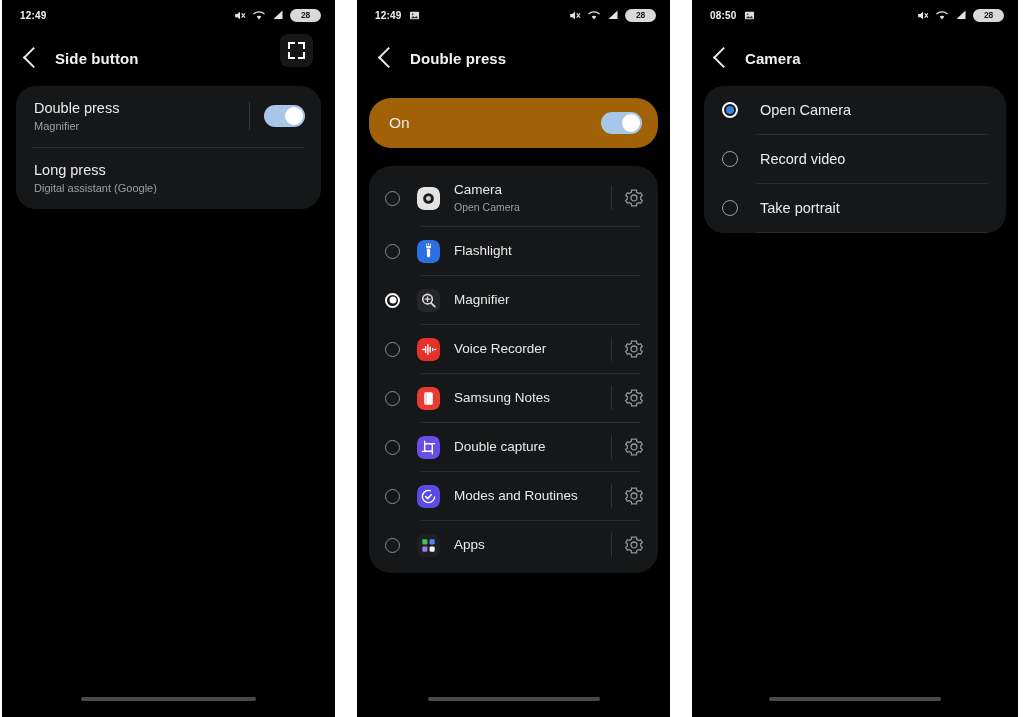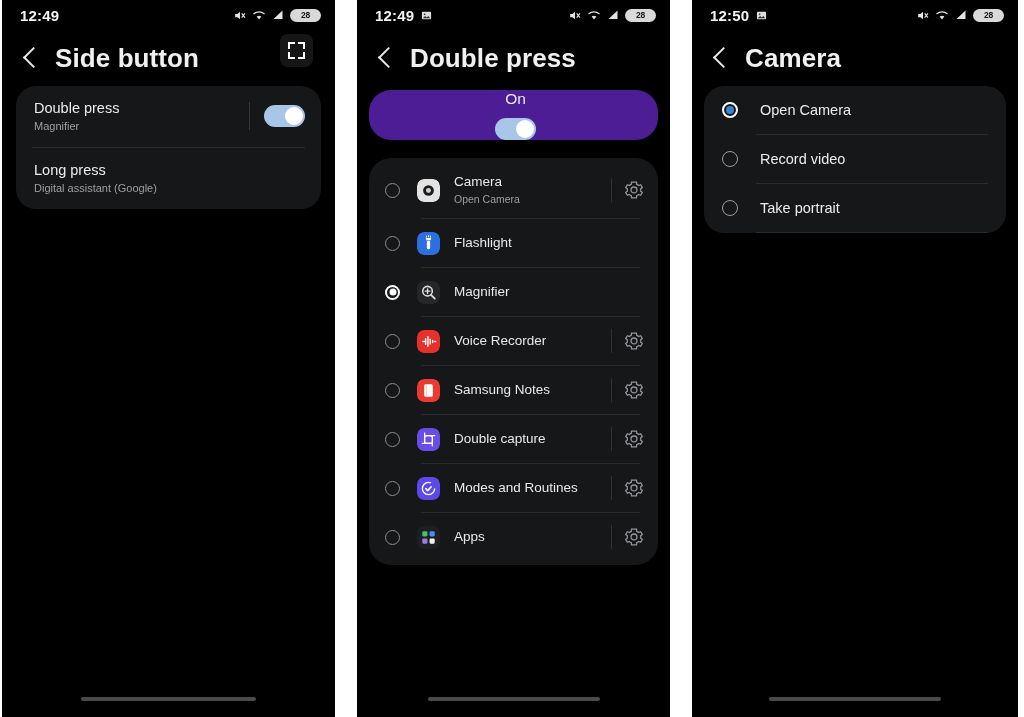--- a/index.html
+++ b/index.html
@@ -32,21 +32,21 @@
 
   
   .statusbar {
     height: 30px;
     display: flex; align-items: center;
     padding: 0 14px 0 18px;
     justify-content: space-between;
     color: #f2f2f2;
   }
   .sb-left { display: flex; align-items: center; gap: 7px; }
-  .sb-time { font-size: 15px; font-weight: bold; letter-spacing: .2px; color: #f3f3f3; }
+  .sb-time { font-size: 10px; font-weight: bold; letter-spacing: .2px; color: #f3f3f3; }
   .sb-right { display: flex; align-items: center; gap: 6px; }
   .ico { display: inline-block; line-height: 0; }
 
   .battery {
     display: inline-flex; align-items: center; justify-content: center;
     min-width: 22px; height: 13px;
     border-radius: 7px;
     background: #d9d9d9;
     color: #1a1a1a;
     font-size: 8.5px; font-weight: bold;
@@ -64,21 +64,21 @@
   .back-chevron {
     width: 15px; height: 15px;
     border-left: 2.1px solid #e9e9e9;
     border-bottom: 2.1px solid #e9e9e9;
     transform: rotate(45deg);
     margin-top: -1px;
     flex: 0 0 auto;
     cursor: pointer;
   }
   .title {
-    font-size: 26px; font-weight: bold; color: #f0f0f0;
+    font-size: 15px; font-weight: bold; color: #f0f0f0;
     letter-spacing: .1px;
   }
 
   .expand-btn {
     position: absolute;
     top: 34px; right: 22px;
     width: 33px; height: 33px;
     border-radius: 8px;
     background: #161616;
     cursor: pointer;
@@ -135,27 +135,26 @@
   .link-card {
     background: #161719; border-radius: 20px;
     margin: 16px 14px 0 14px;
     padding: 18px 18px;
     font-size: 14.5px; color: #e6e6e6;
     cursor: pointer;
   }
 
   
   .onbar {
-    background: #4c1d95; border-radius: 22px;
-    margin: 4px 12px 0 12px;
+    background: #a16207; border-radius: 22px;
+    margin: 12px 12px 0 12px;
     height: 50px;
     display: flex; align-items: center;
     padding: 0 16px 0 20px;
     cursor: pointer;
-    flex-direction: column;
   }
   .onbar .lbl { flex: 1 1 auto; font-size: 15.5px; color: #e9e9e9; }
 
   
   .list-card {
     background: #161719; border-radius: 22px;
     margin: 18px 12px 0 12px;
     padding: 4px 0;
     overflow: hidden;
   }
@@ -516,21 +515,21 @@
         <span></span>
       </div>
   </div>
 
   <div class="panel gap"></div>
 
   <div class="panel p3">
 
     <div class="statusbar">
       <div class="sb-left">
-        <span class="sb-time">12:50</span>
+        <span class="sb-time">08:50</span>
         <span class="ico">
           <svg width="11" height="11" viewBox="0 0 24 24">
               <rect x="2" y="4" width="20" height="16" rx="2" fill="#dcdcdc"></rect>
               <circle cx="8" cy="9.5" r="1.8" fill="#2b2b2b"></circle>
               <path d="M4 18l5-5 3.5 3.5L16 13l4 5H4z" fill="#2b2b2b"></path>
             </svg>
         </span>
       </div>
       <div class="sb-right">
         <span class="ico">

